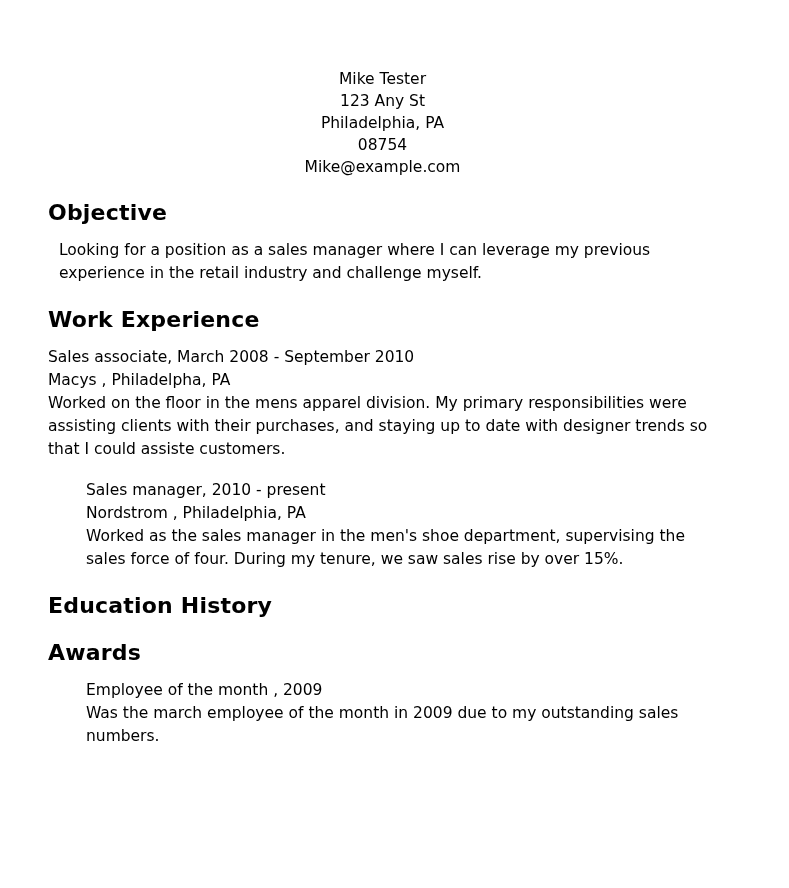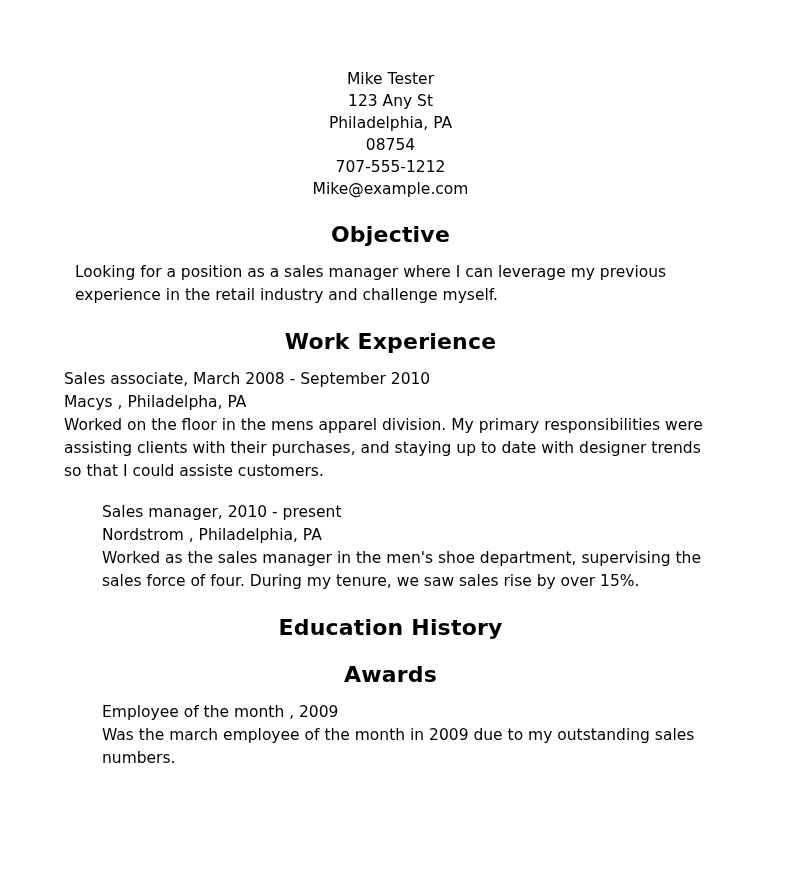--- a/index.html
+++ b/index.html
@@ -12,33 +12,32 @@
     height: 888px;
     font-family: "DejaVu Sans", sans-serif;
     color: #000000;
     overflow: hidden;
   }
   .page {
     position: relative;
     width: 789px;
     height: 678px;
     box-sizing: border-box;
-    padding: 60px 72px 0 64px;
+    padding: 60px 72px 0 48px;
   }
   .header-block {
     text-align: center;
     font-size: 15.5px;
     line-height: 22px;
     margin-top: 8px;
   }
   .header-block div {
     white-space: pre;
   }
   h2.section-title {
-    text-align: center;
     font-size: 22px;
     font-weight: bold;
     margin: 22px 0 14px 0;
     letter-spacing: 0.2px;
   }
   .body-text {
     font-size: 15.5px;
     line-height: 23px;
     text-align: left;
     margin: 11px;
@@ -64,21 +63,20 @@
 </head>
 <body>
 
 <div class="page">
 
   <div class="header-block">
     <div>Mike Tester</div>
     <div>123 Any St</div>
     <div>Philadelphia, PA</div>
     <div>08754</div>
-    <div>707-555-1212</div>
     <div>Mike@example.com</div>
   </div>
 
   <div class="section">
     <h2 class="section-title">Objective</h2>
     <p class="body-text objective-para">Looking for a position as a sales manager where I can leverage my previous experience in the retail industry and challenge myself.</p>
   </div>
 
   <div class="section">
     <h2 class="section-title">Work Experience</h2>

